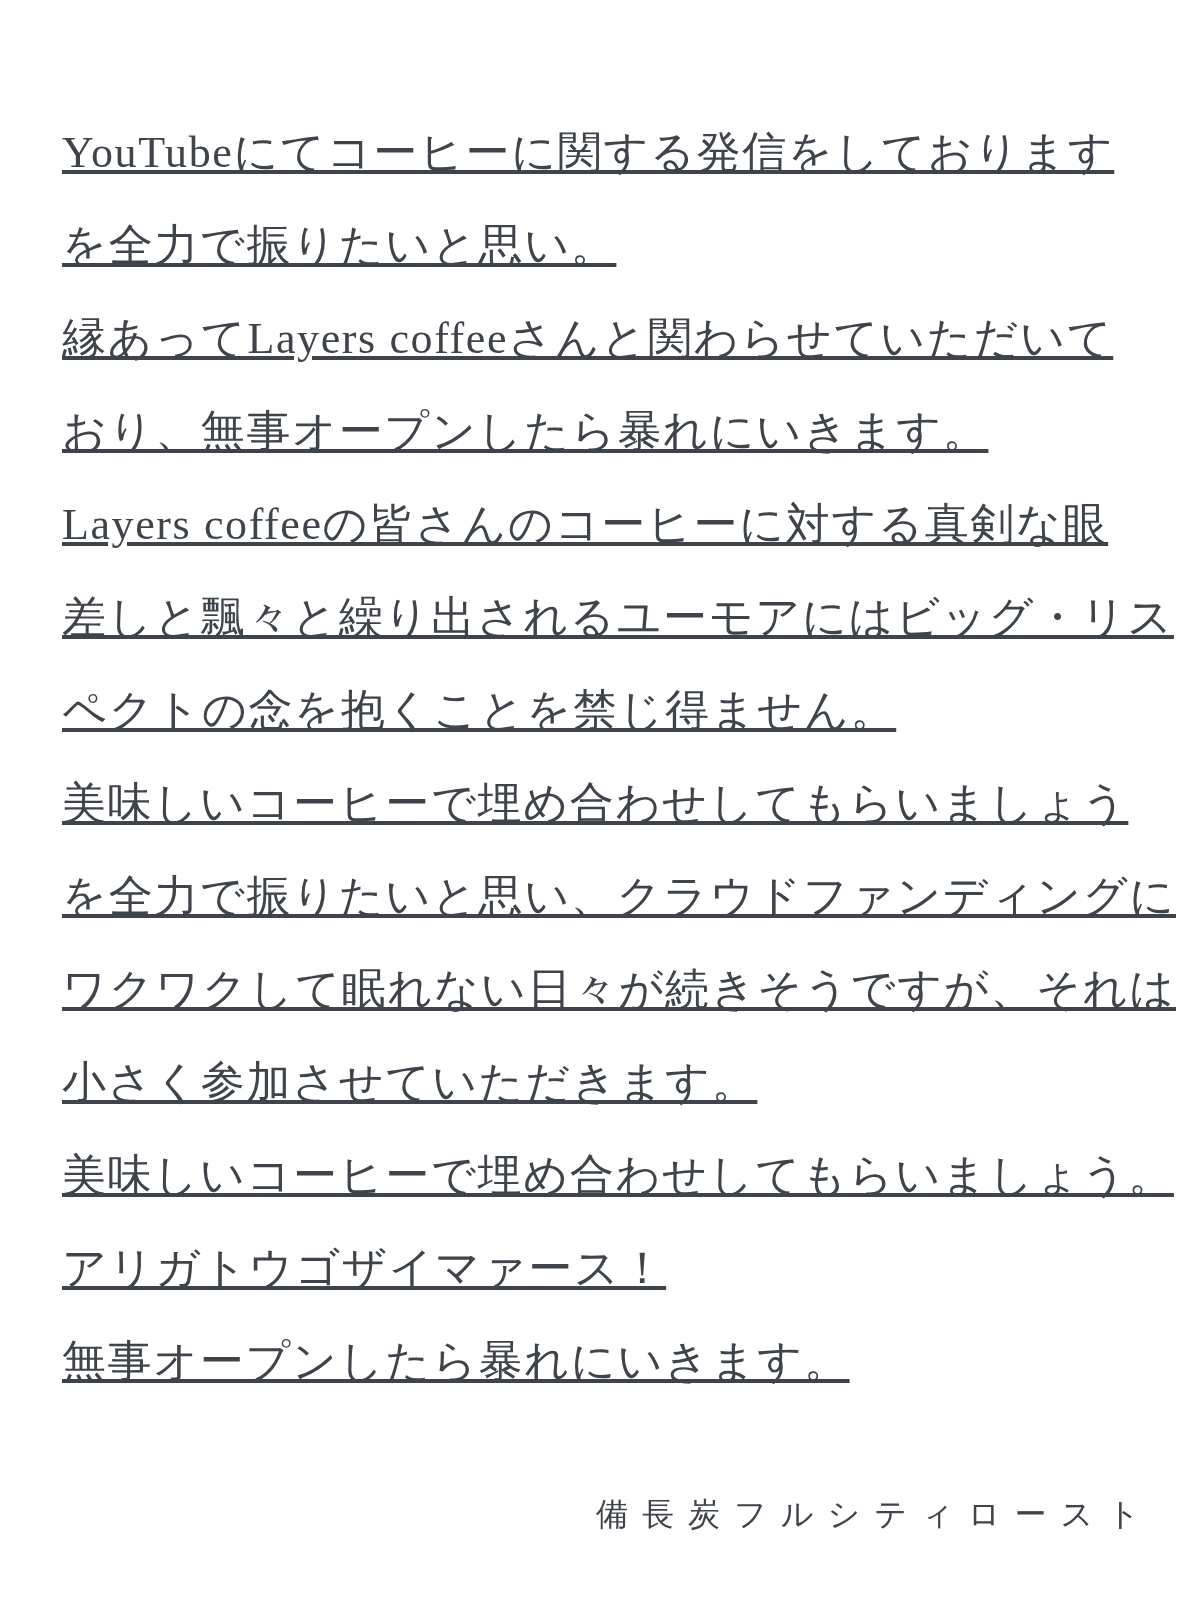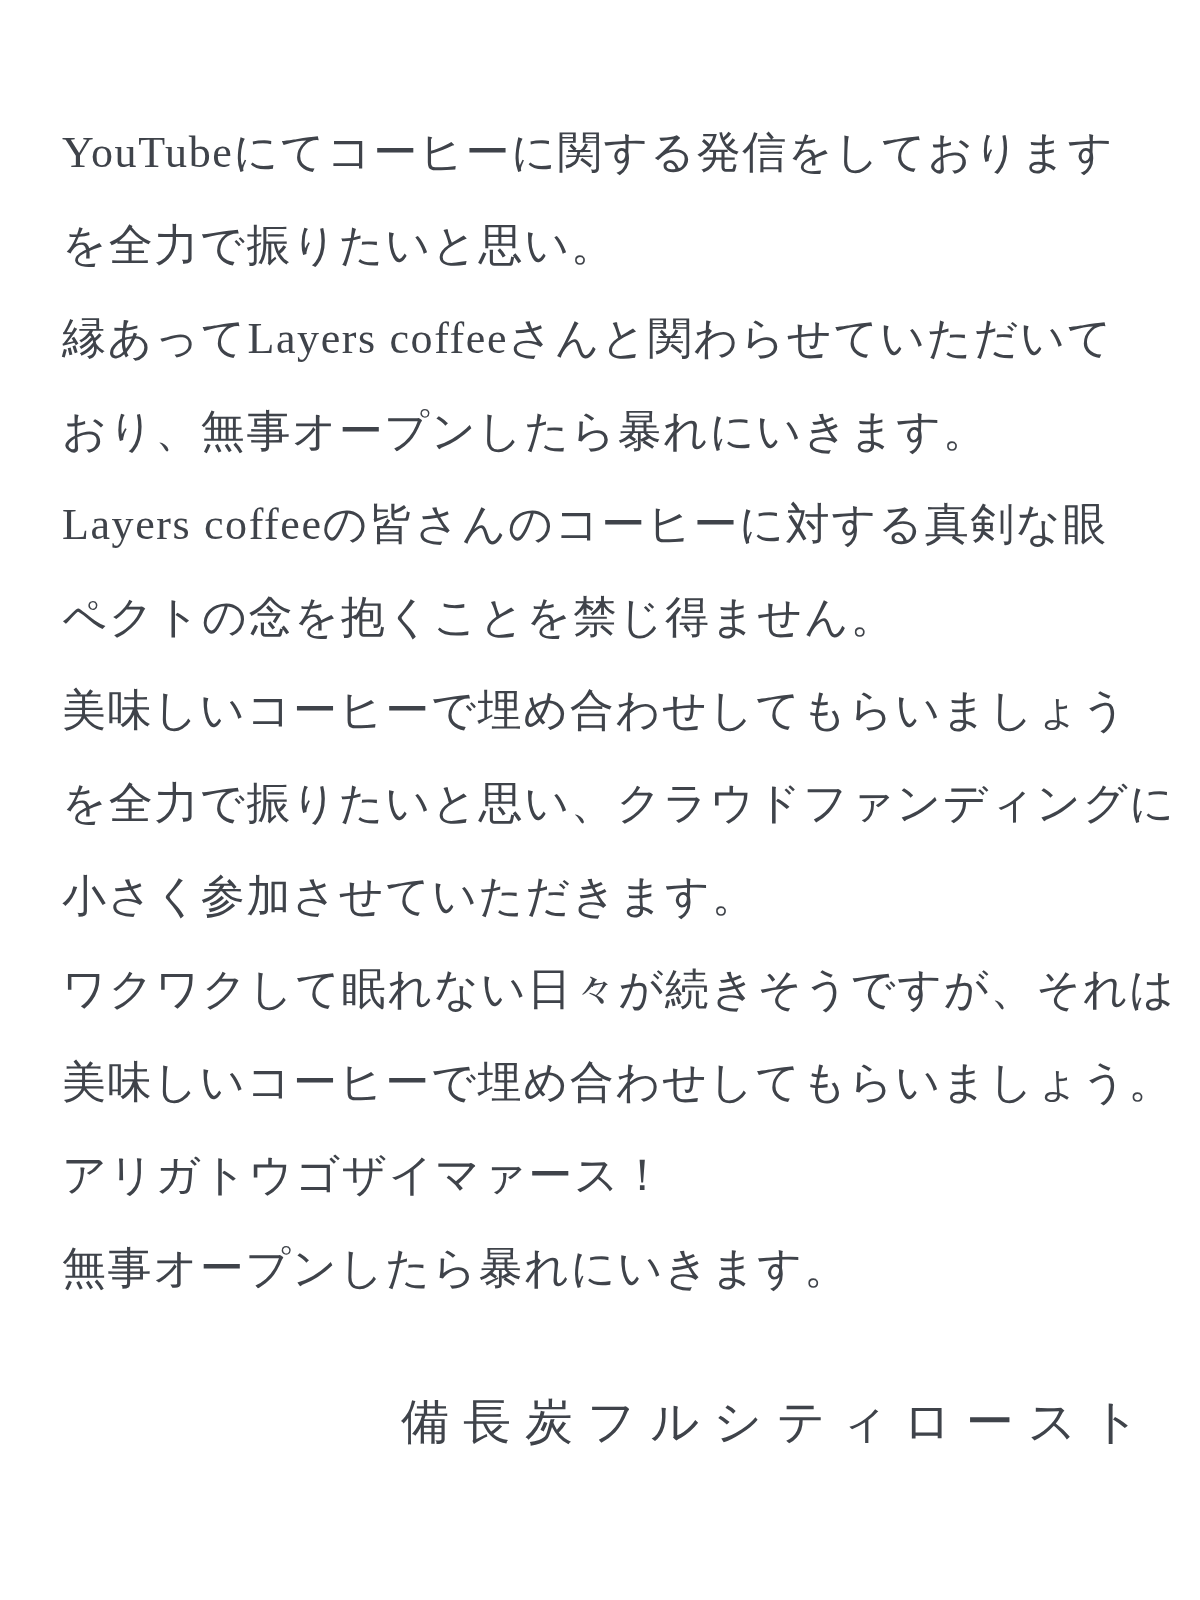--- a/index.html
+++ b/index.html
@@ -17,47 +17,49 @@
     overflow: hidden;
     font-family: "Liberation Serif", "DejaVu Serif", serif;
     color: #3f434a;
   }
   .letter-line {
     font-size: 44px;
     line-height: 93px;
     letter-spacing: 1.6px;
     white-space: nowrap;
     font-weight: 400;
+    text-decoration: underline;
     -webkit-font-smoothing: antialiased;
   }
   .signature-line {
     margin-top: 60px;
     text-align: right;
-    font-size: 48px;
+    font-size: 32px;
     line-height: 93px;
     white-space: nowrap;
   }
   .signature-line .sig-text {
     letter-spacing: 14px;
     margin-right: -14px;
   }
 </style>
 </head>
 <body>
 
 <div class="page">
   <div class="letter-line">YouTubeにてコーヒーに関する発信をしております</div>
   <div class="letter-line">を全力で振りたいと思い。</div>
   <div class="letter-line">縁あってLayers coffeeさんと関わらせていただいて</div>
   <div class="letter-line">おり、無事オープンしたら暴れにいきます。</div>
   <div class="letter-line">Layers coffeeの皆さんのコーヒーに対する真剣な眼</div>
+  <div class="letter-line">差しと飄々と繰り出されるユーモアにはビッグ・リス</div>
   <div class="letter-line">ペクトの念を抱くことを禁じ得ません。</div>
   <div class="letter-line">美味しいコーヒーで埋め合わせしてもらいましょう</div>
   <div class="letter-line">を全力で振りたいと思い、クラウドファンディングに</div>
+  <div class="letter-line">ワクワクして眠れない日々が続きそうですが、それは</div>
   <div class="letter-line">小さく参加させていただきます。</div>
-  <div class="letter-line">ワクワクして眠れない日々が続きそうですが、それは</div>
   <div class="letter-line">美味しいコーヒーで埋め合わせしてもらいましょう。</div>
   <div class="letter-line">アリガトウゴザイマァース！</div>
   <div class="letter-line">無事オープンしたら暴れにいきます。</div>
   <div class="signature-line">
     <span class="sig-text">備長炭フルシティロースト</span>
   </div>
 </div>
 
 </body></html>

